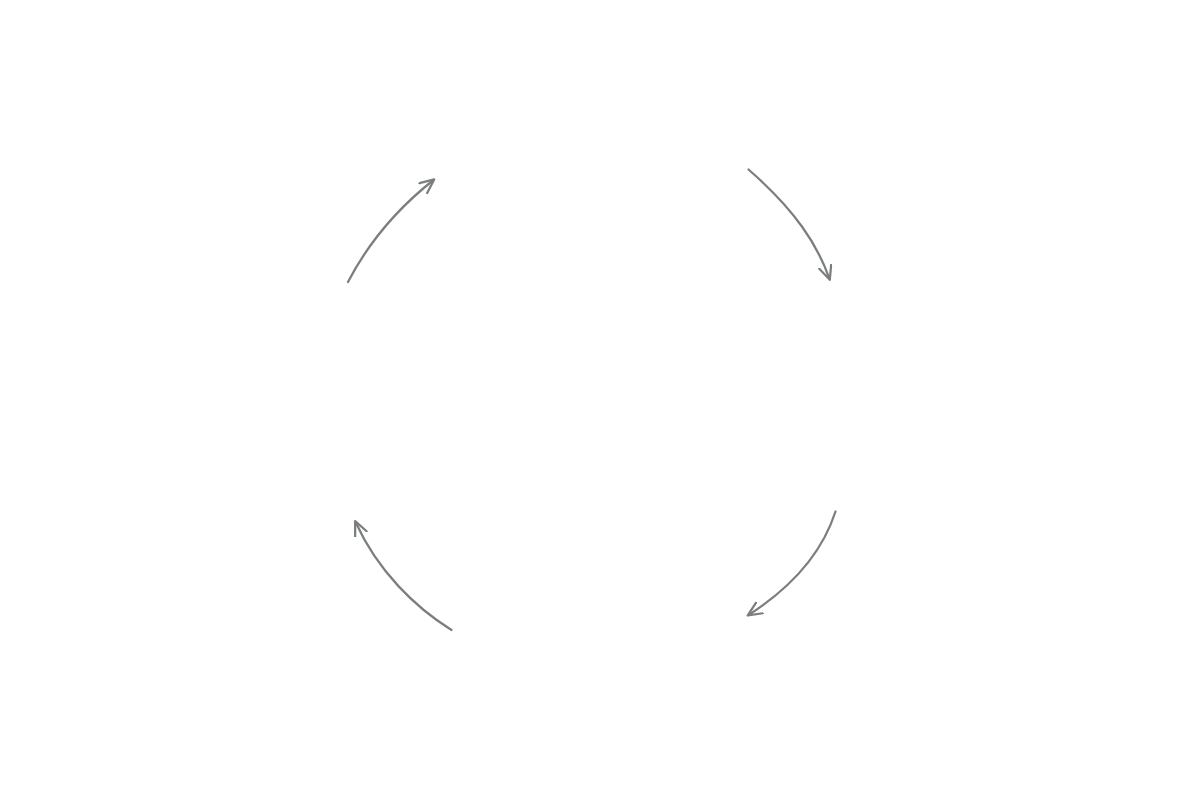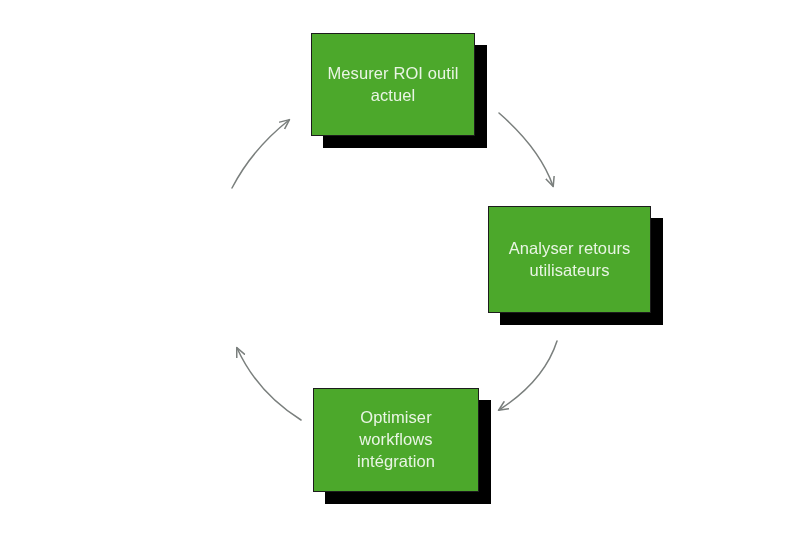--- a/index.html
+++ b/index.html
@@ -68,26 +68,17 @@
 
     <path d="M499,113 C530,140 545,163 553,186" fill="none" stroke="#7a7f7d" stroke-width="1.5" stroke-linecap="round" marker-end="url(#ah)"></path>
 
     <path d="M557,341 C548,369 527,392 499,410" fill="none" stroke="#7a7f7d" stroke-width="1.5" stroke-linecap="round" marker-end="url(#ah)"></path>
 
     <path d="M301,420 C277,405 252,381 237,348" fill="none" stroke="#7a7f7d" stroke-width="1.5" stroke-linecap="round" marker-end="url(#ah)"></path>
 
     <path d="M232,188 C246,161 265,139 289,120" fill="none" stroke="#7a7f7d" stroke-width="1.5" stroke-linecap="round" marker-end="url(#ah)"></path>
   </svg>
 
-  <div class="node" id="node-top">
-    <span class="node-label">Mesurer ROI outil actuel</span>
-  </div>
 
-  <div class="node" id="node-right">
-    <span class="node-label">Analyser retours utilisateurs</span>
-  </div>
 
-  <div class="node" id="node-bottom">
-    <span class="node-label">Optimiser workflows intégration</span>
-  </div>
 
 
 </div>
 
 </body></html>

